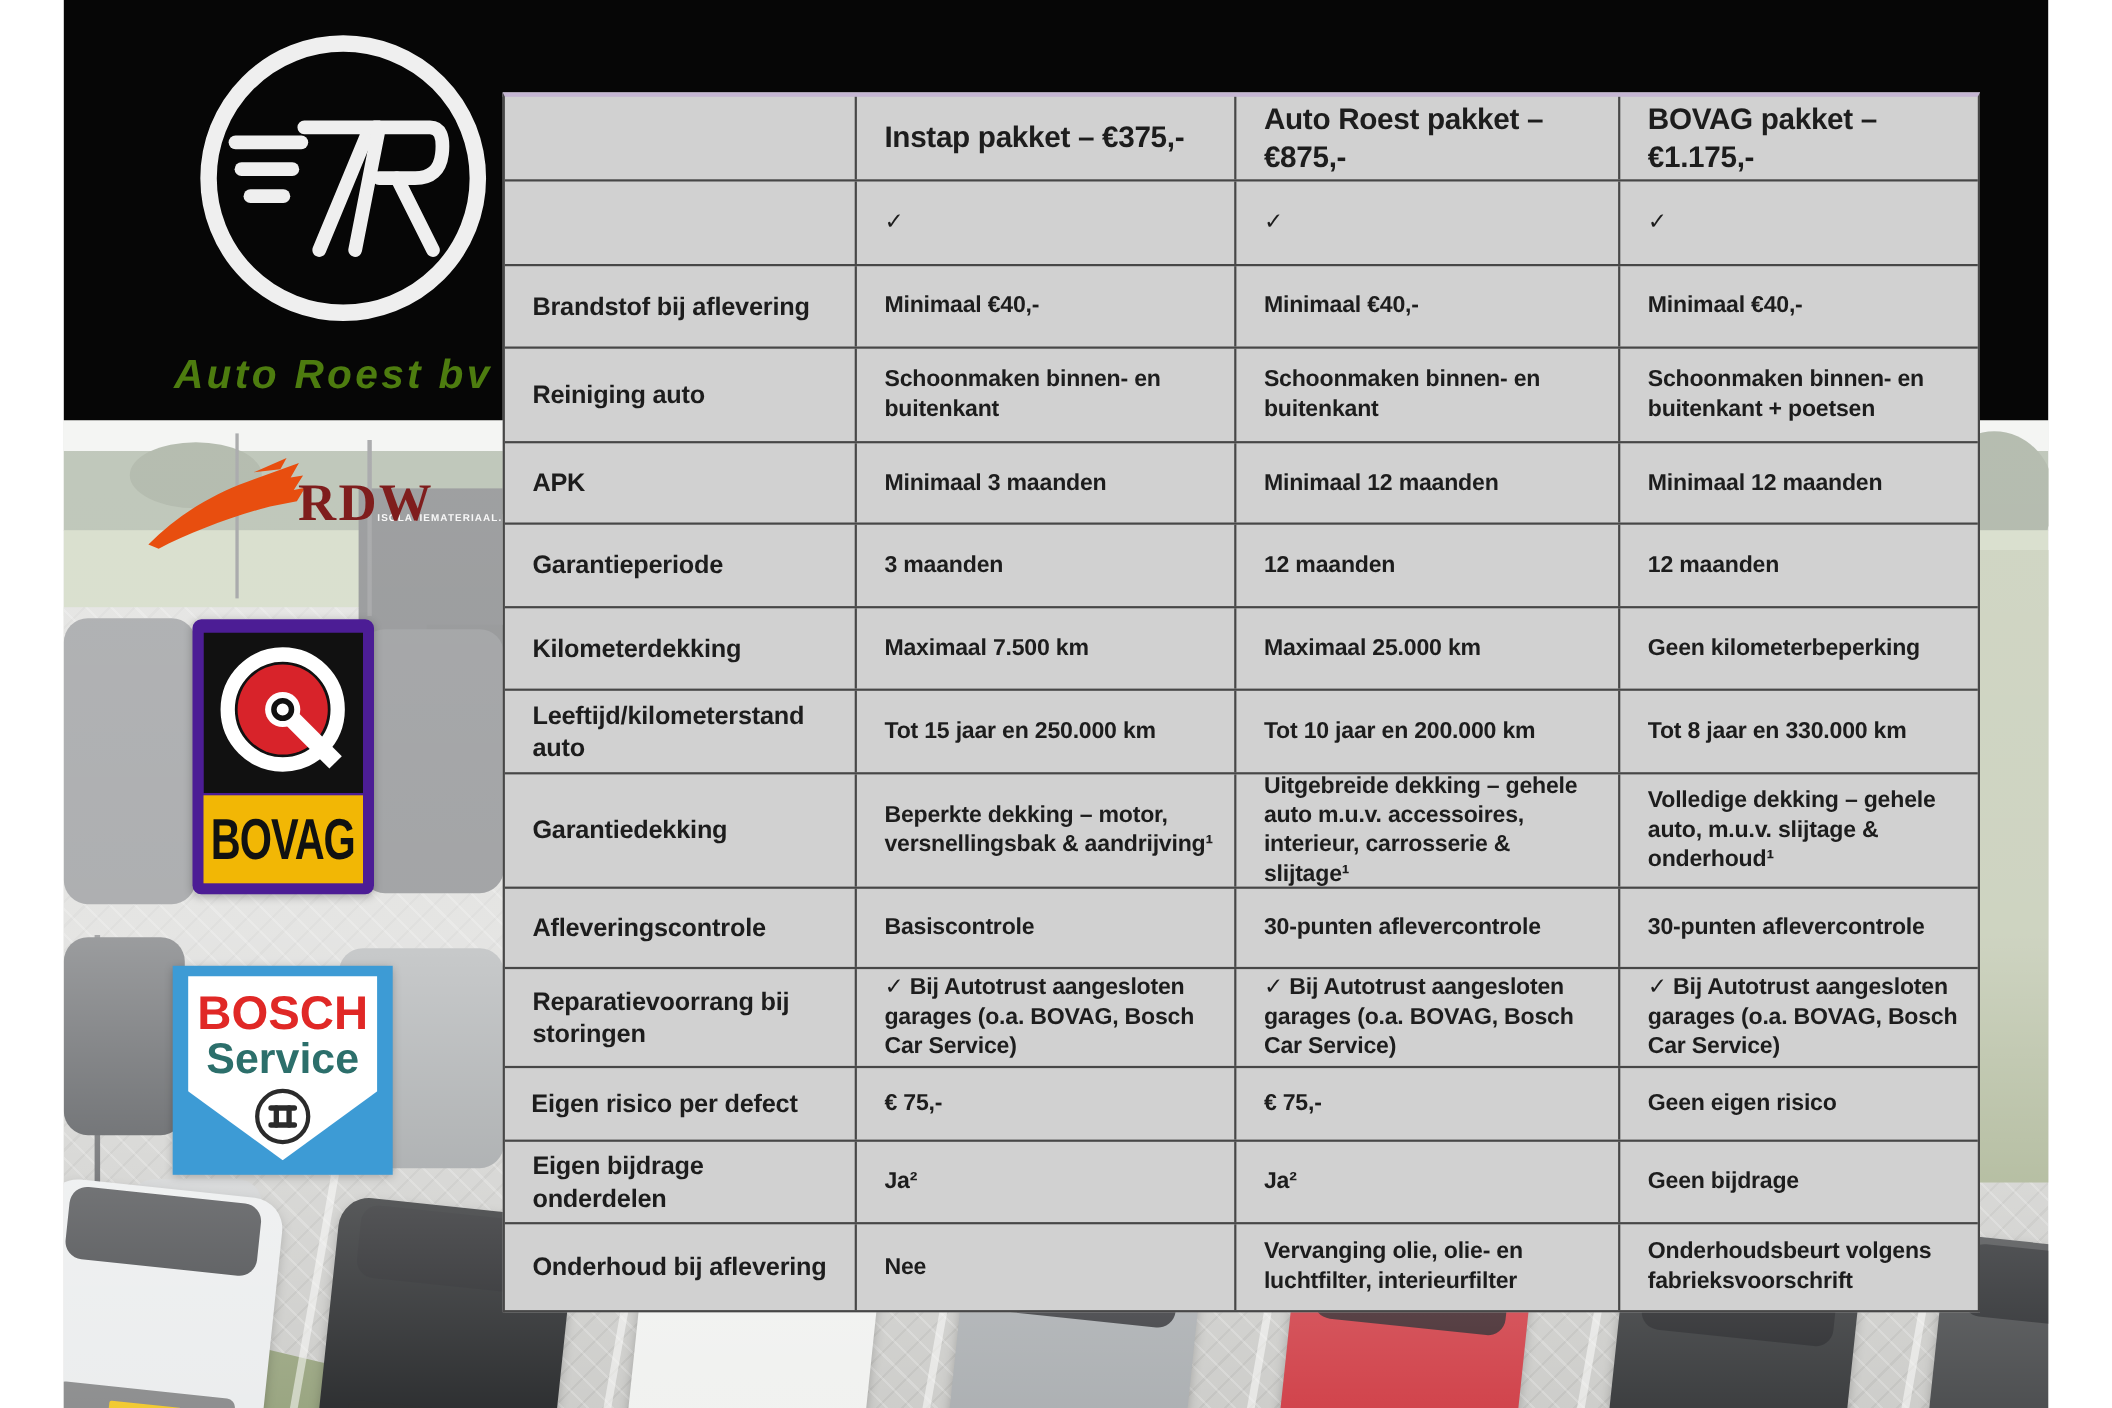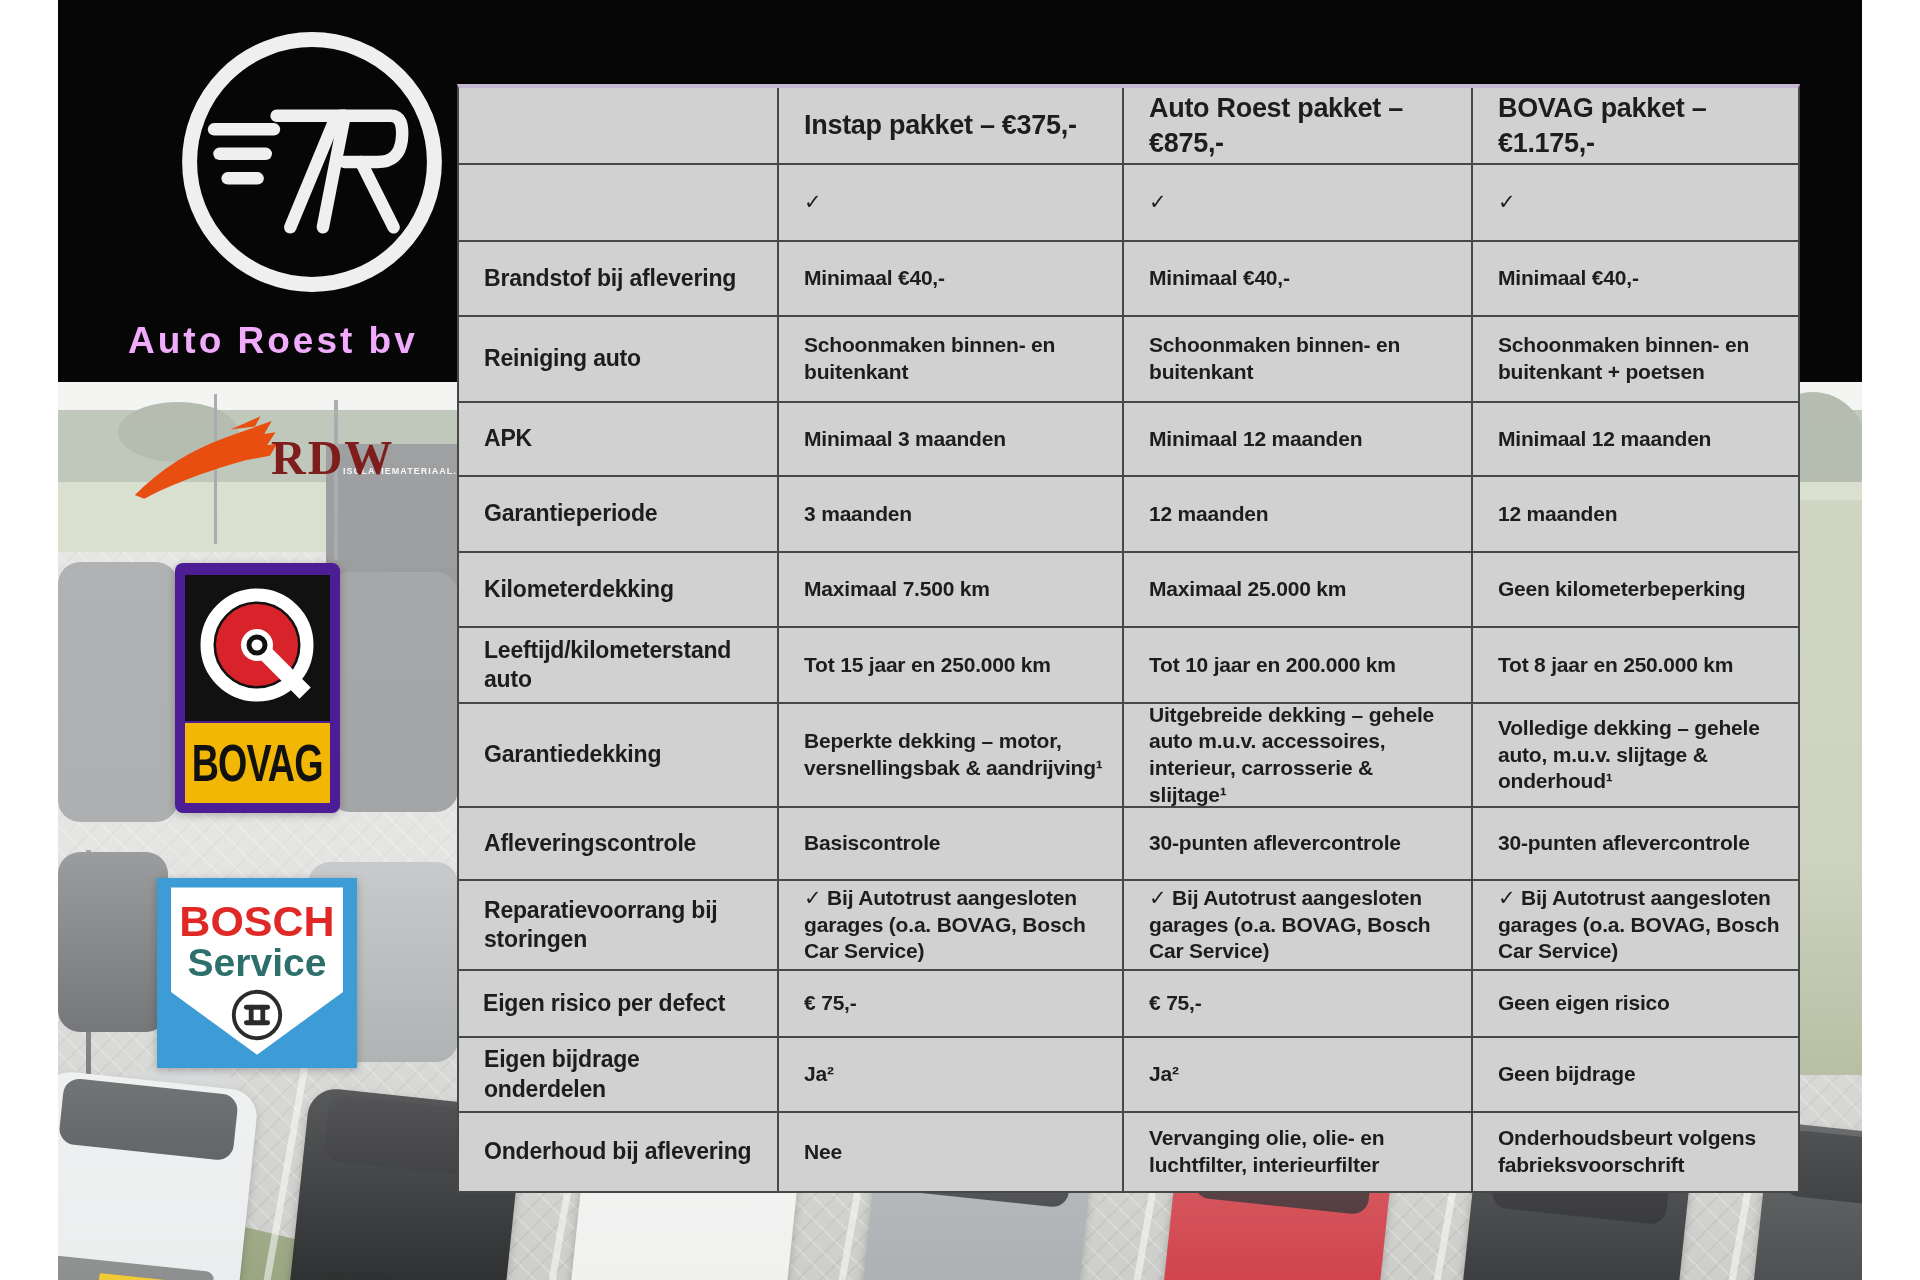--- a/index.html
+++ b/index.html
@@ -2,22 +2,22 @@
 <html><head>
 <meta charset="utf-8">
 <style>
   html,body{margin:0;padding:0;background:#ffffff;}
   .stage{position:relative;width:1920px;height:1280px;overflow:hidden;background:#ffffff;
          font-family:"Liberation Sans","DejaVu Sans",sans-serif;}
 
   
   .black-block{position:absolute;left:58px;top:0;width:1804px;height:382px;background:#060606;}
   .brand-logo{position:absolute;left:118px;top:26px;width:272px;height:272px;}
-  .dealer-name{position:absolute;left:70px;top:320px;width:350px;text-align:left;
-               color:#f0abfc;font-size:37px;font-weight:700;letter-spacing:3px;}
+  .dealer-name{position:absolute;left:70px;top:320px;width:350px;text-align:center;
+               color:#4d7c0f;font-size:37px;font-weight:700;letter-spacing:3px;font-style:italic;}
 
   
   .photo{position:absolute;left:58px;top:382px;width:1804px;height:898px;overflow:hidden;background:#c7c7c4;}
   .ph-sky{position:absolute;left:0;top:0;width:100%;height:55px;background:#e7e9e5;}
   .ph-trees{position:absolute;left:0;top:28px;width:100%;height:80px;background:#75866a;border-radius:0 0 8px 8px;}
   .tree-clump{position:absolute;background:#5d6d51;border-radius:50%;}
   .ph-field{position:absolute;left:0;top:100px;width:100%;height:78px;background:#aebc97;}
   .ph-pave{position:absolute;left:0;top:170px;width:100%;height:728px;background:#c8c8c5;
     background-image:repeating-linear-gradient(45deg,rgba(255,255,255,.20) 0 2px,transparent 2px 16px),
                      repeating-linear-gradient(-45deg,rgba(0,0,0,.05) 0 2px,transparent 2px 16px);}
@@ -288,21 +288,21 @@
           <div class="tcell tlabel" style="width: 319px;">
             <span>Leeftijd/kilometerstand auto</span>
           </div>
           <div class="tcell" style="width: 346px;">
             <span>Tot 15 jaar en 250.000 km</span>
           </div>
           <div class="tcell" style="width: 350px;">
             <span>Tot 10 jaar en 200.000 km</span>
           </div>
           <div class="tcell" style="width: 328px;">
-            <span>Tot 8 jaar en 250.000 km</span>
+            <span>Tot 8 jaar en 330.000 km</span>
           </div>
         </div>
         <div class="trow" style="height: 104px;">
           <div class="tcell tlabel" style="width: 319px;">
             <span>Garantiedekking</span>
           </div>
           <div class="tcell" style="width: 346px;">
             <span>Beperkte dekking – motor, versnellingsbak &amp; aandrijving¹</span>
           </div>
           <div class="tcell" style="width: 350px;">

